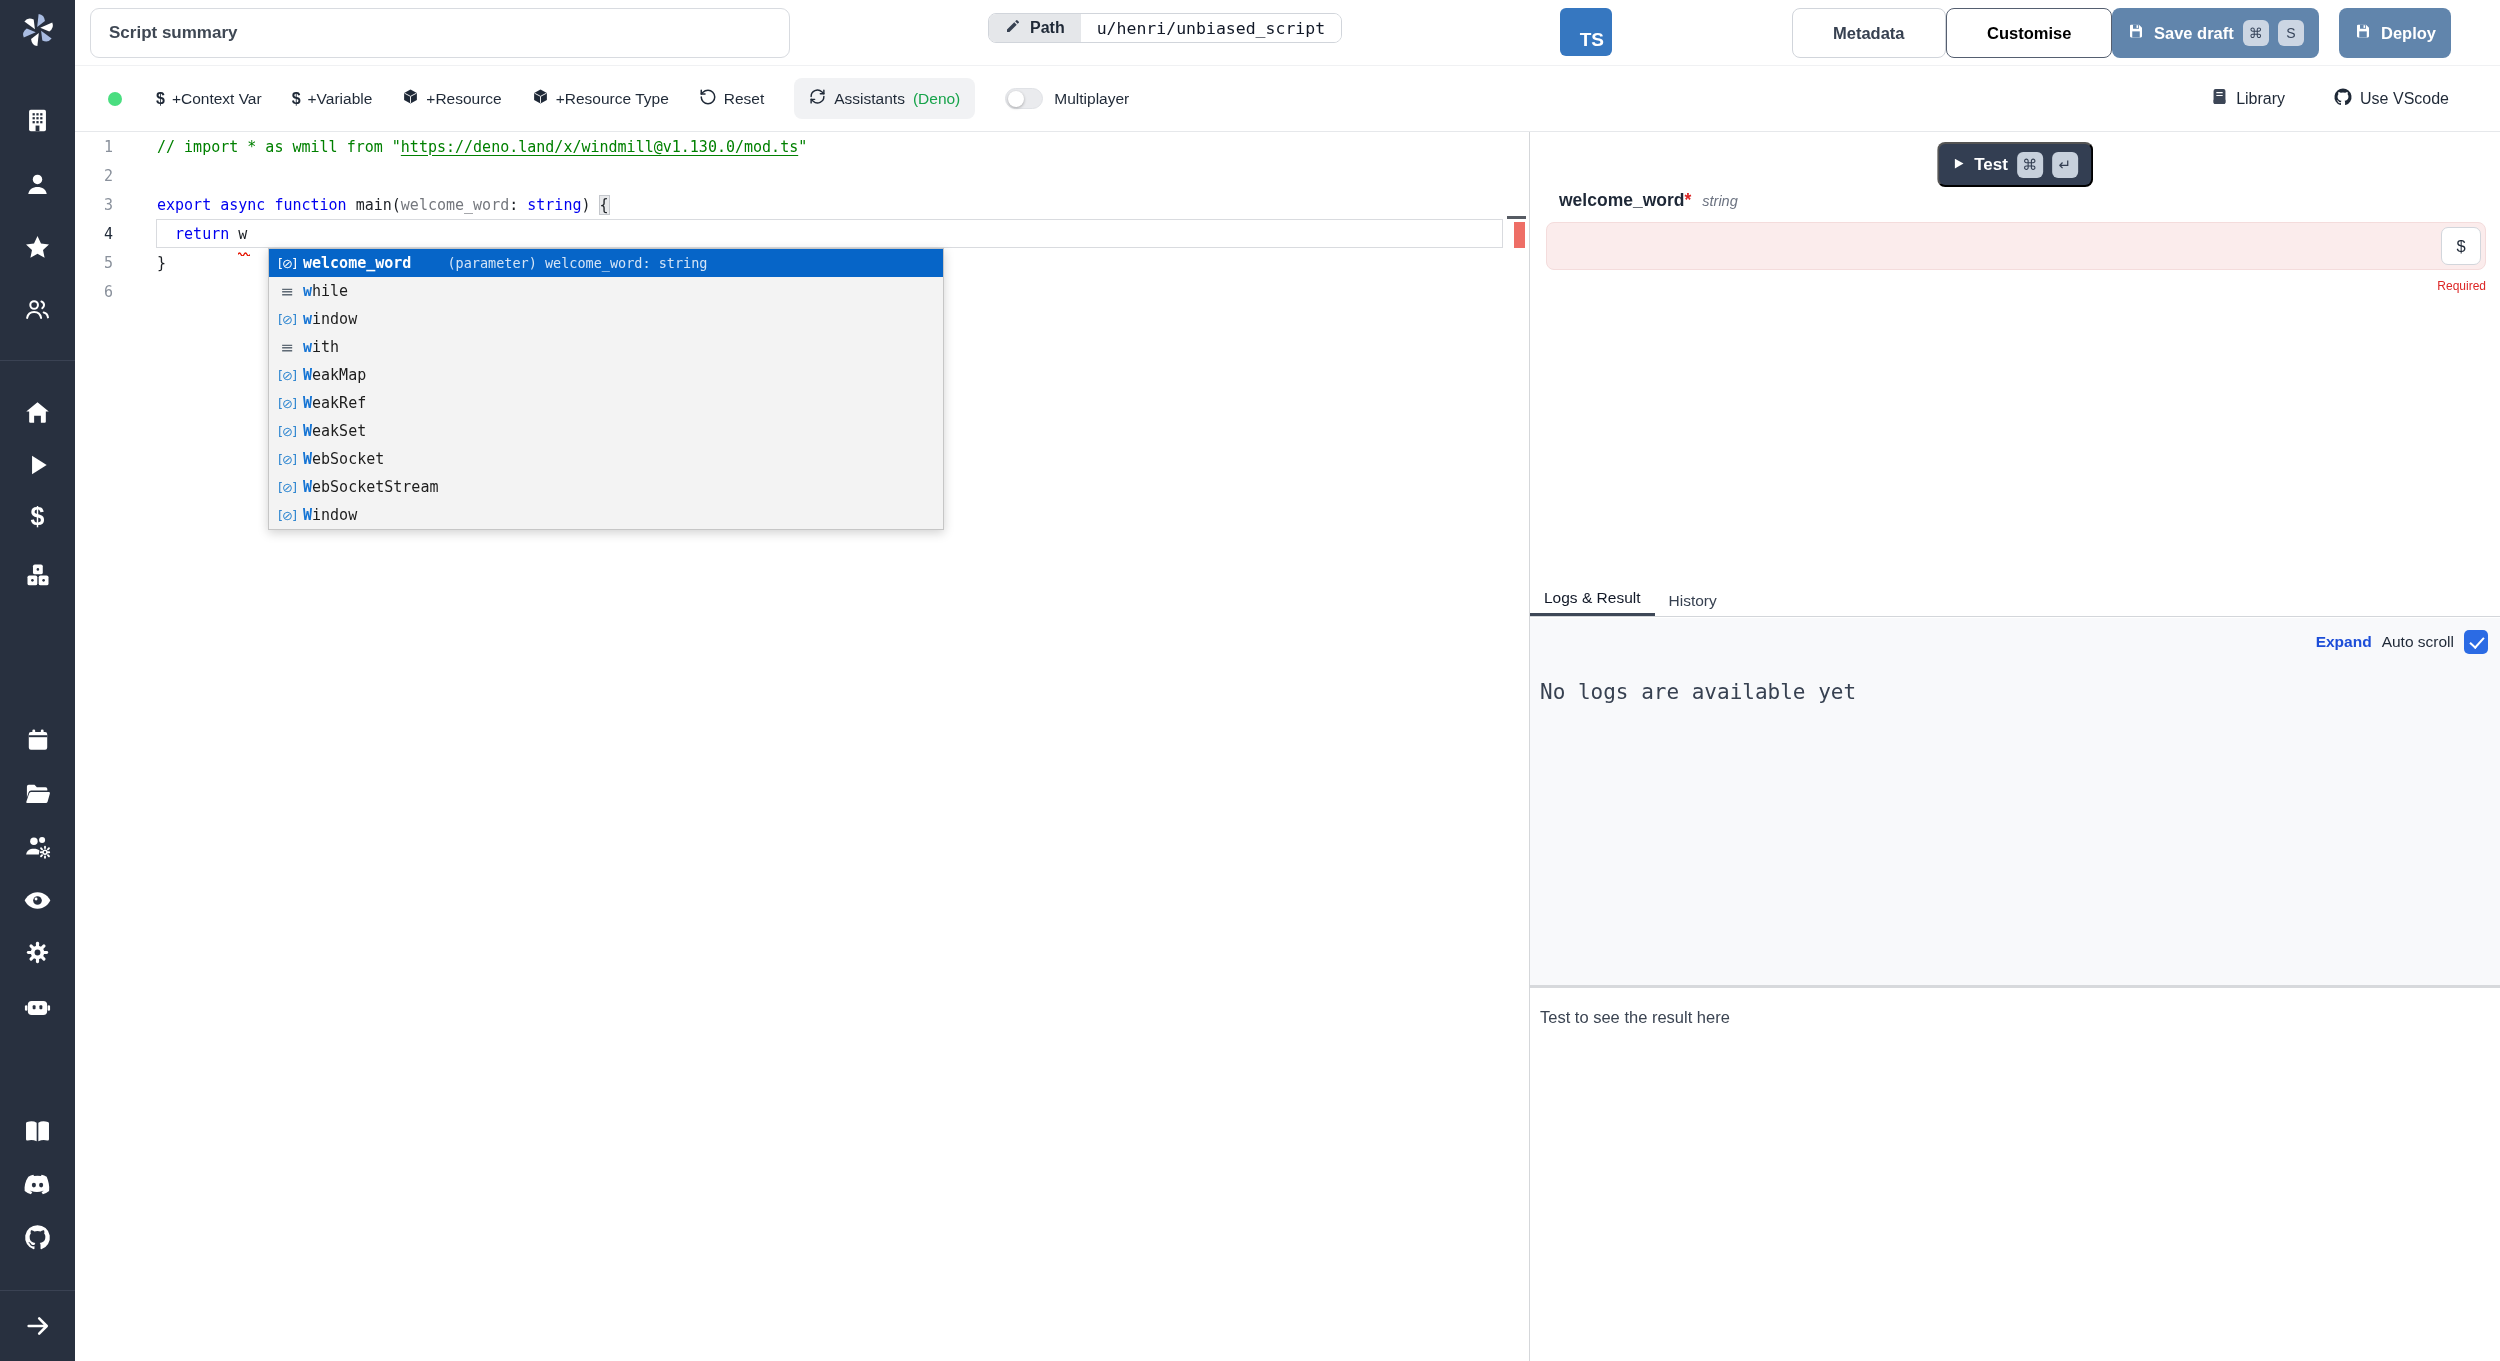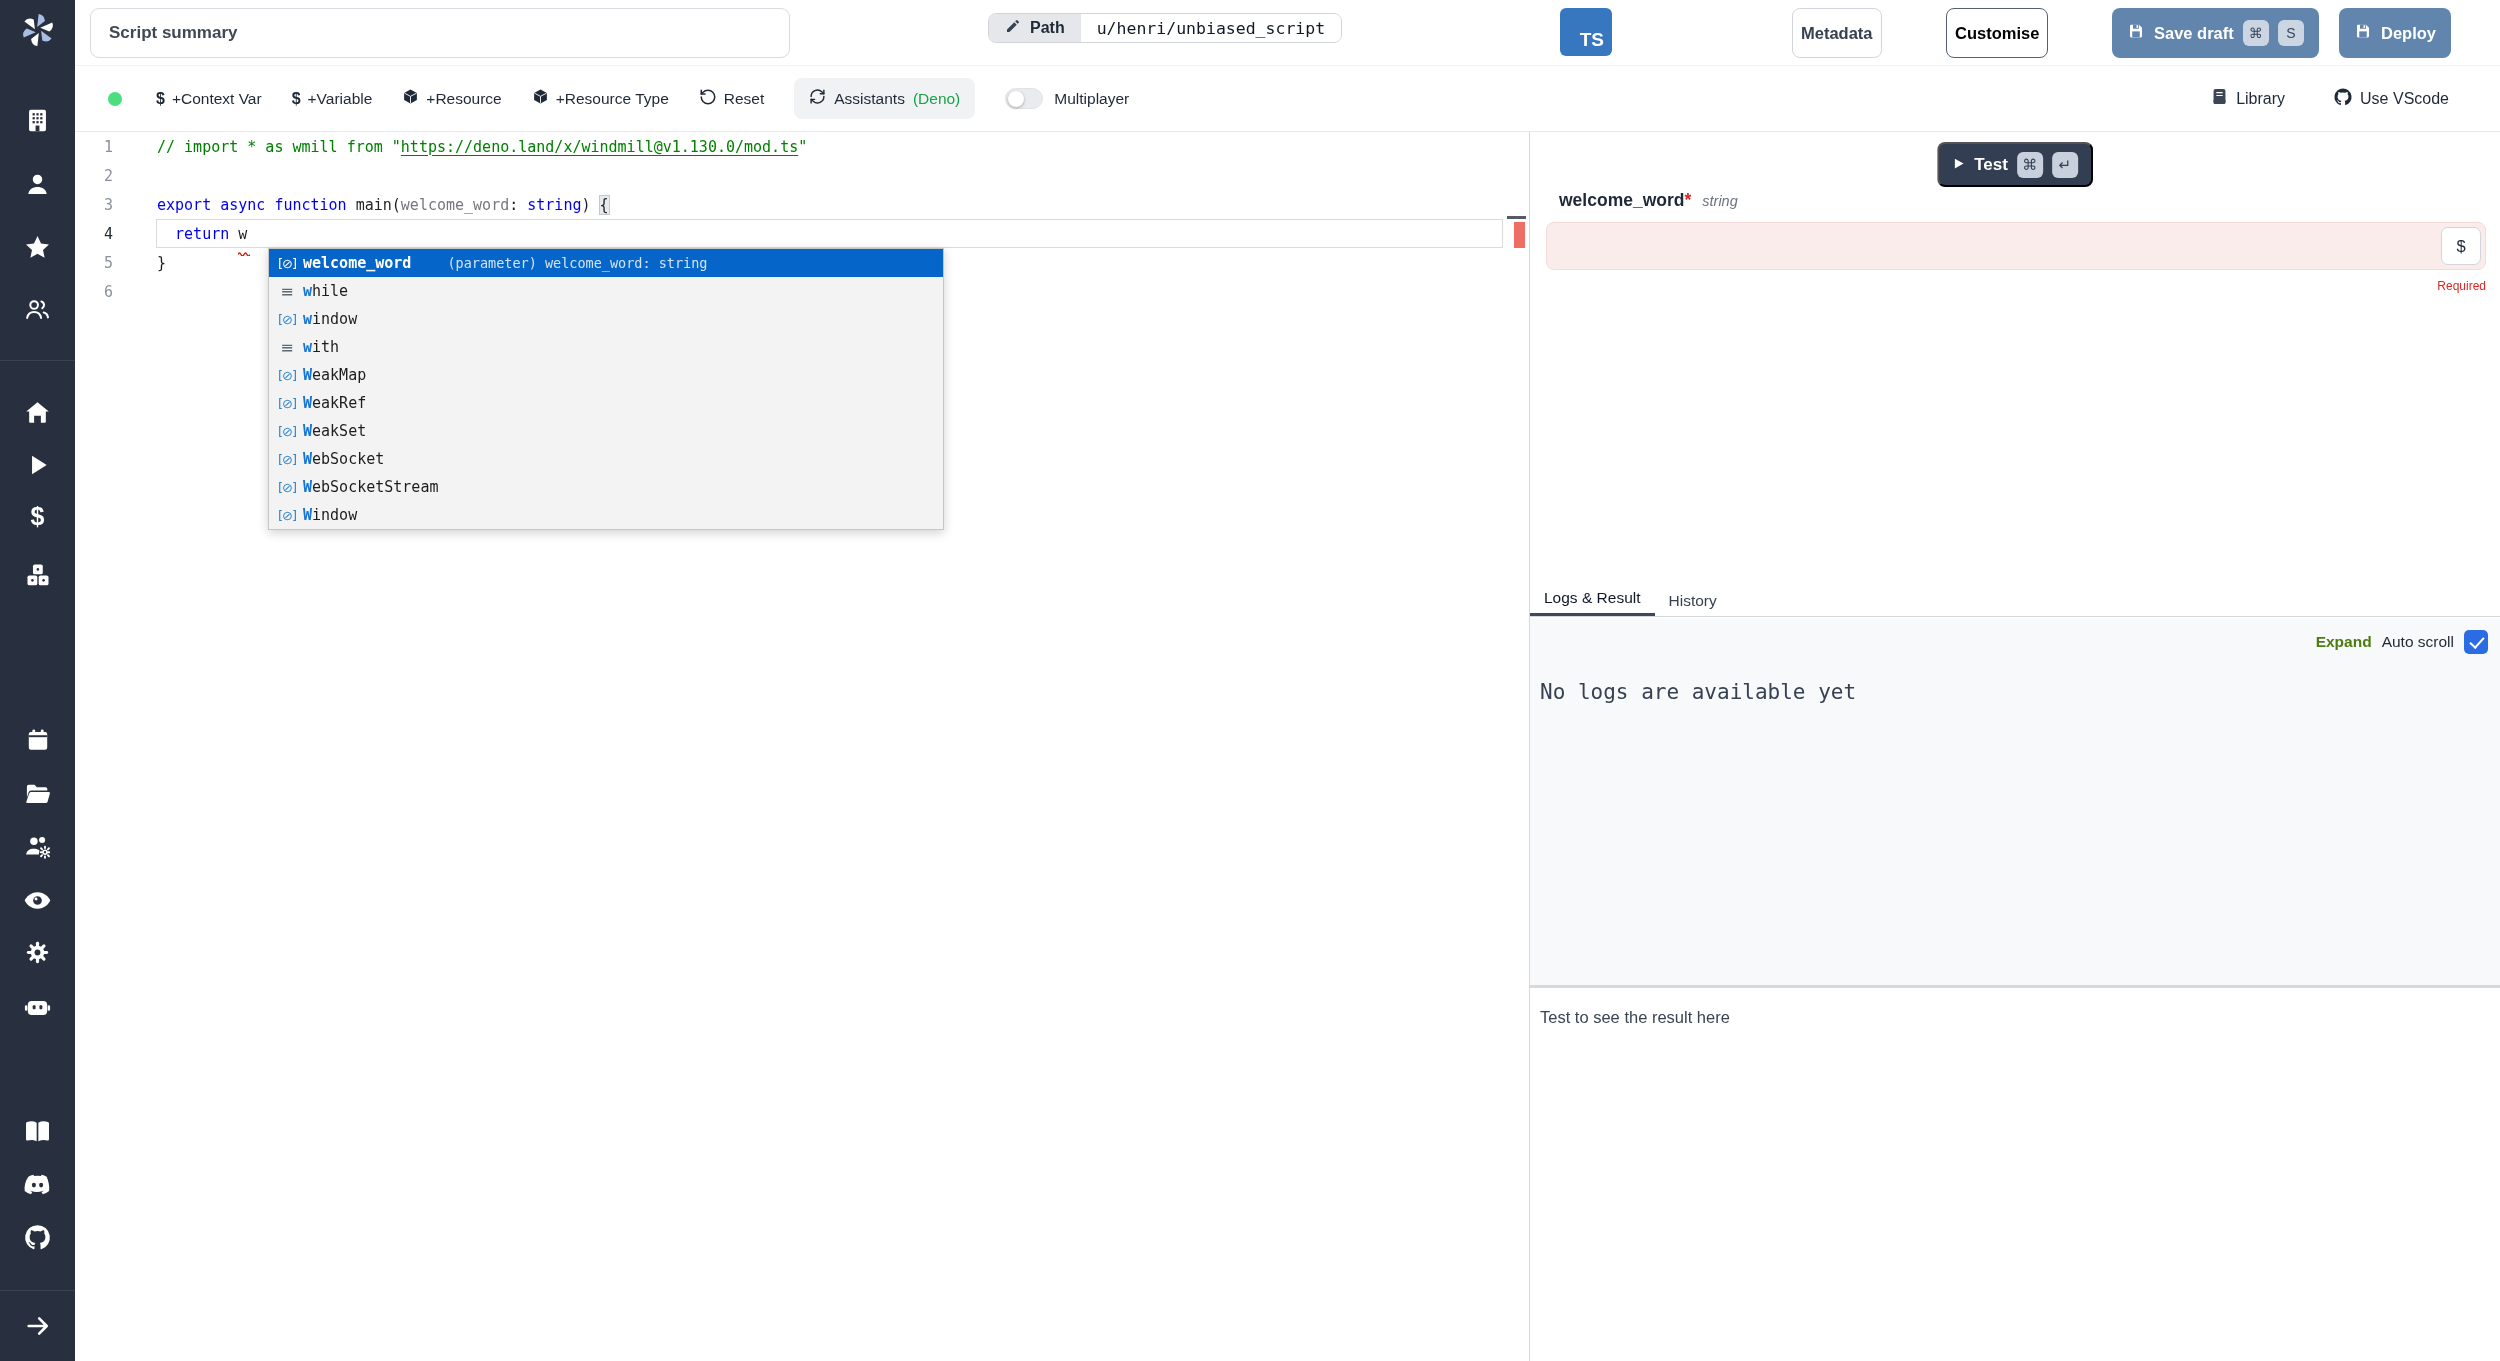--- a/index.html
+++ b/index.html
@@ -16,21 +16,21 @@
   .main { position:absolute; left:75px; top:0; right:0; bottom:0; }
 
   
   .topbar { position:absolute; top:0; left:0; right:0; height:66px; background:#fff; border-bottom:1px solid #f0f1f3; }
   .summary-input { position:absolute; left:15px; top:8px; width:700px; height:50px; border:1px solid #d8dbe0; border-radius:9px; padding:0 18px; font-size:17px; font-family:"Liberation Sans",sans-serif; color:#111827; outline:none; }
   .summary-input::placeholder { color:#3f4854; font-weight:700; }
   .path-group { position:absolute; left:913px; top:13px; height:30px; display:flex; border:1px solid #d1d5db; border-radius:8px; overflow:hidden; cursor:pointer; }
   .path-left { background:#e5e7ea; display:flex; align-items:center; gap:9px; padding:0 16px; font-size:16px; font-weight:700; color:#1f2937; }
   .path-right { background:#fff; display:flex; align-items:center; padding:0 16px; font-family:"DejaVu Sans Mono",monospace; font-size:16.5px; color:#111827; }
   .ts-badge { position:absolute; left:1485px; top:8px; width:52px; height:48px; background:#3677c0; border-radius:6px; color:#fff; font-weight:700; font-size:19px; display:flex; align-items:flex-end; justify-content:flex-end; padding:5px 8px; }
-  .tb-btn { position:absolute; top:8px; height:50px; border-radius:8px; display:flex; align-items:center; gap:9px; padding:0 8px; font-size:16.5px; font-weight:700; cursor:pointer; background:#fff; border:1px solid #d1d5db; color:#374151; }
+  .tb-btn { position:absolute; top:8px; height:50px; border-radius:8px; display:flex; align-items:center; gap:9px; padding:0 40px; font-size:16.5px; font-weight:700; cursor:pointer; background:#fff; border:1px solid #d1d5db; color:#374151; }
   .tb-btn.customise { left:1871px; border-color:#555f70; color:#000000; }
   .tb-btn.metadata { left:1717px; }
   .tb-btn.blue { background:#6185ac; border:none; color:#fff; padding:0 15px; }
   .tb-btn.save { left:2037px; }
   .tb-btn.deploy { left:2264px; }
   .kbd { width:26px; height:26px; background:#ccd6e3; border-radius:6px; color:#38465c; font-size:14px; font-weight:400; display:flex; align-items:center; justify-content:center; }
 
   
   .toolbar { position:absolute; top:66px; left:0; right:0; height:66px; background:#fff; border-bottom:1px solid #e6e8eb; }
   .tl-items { position:absolute; left:33px; top:0; bottom:0; display:flex; align-items:center; gap:30px; }
@@ -89,21 +89,21 @@
   .ftype { font-style:italic; font-size:14.5px; color:#6b7280; margin-left:11px; }
   .arg-wrap { position:absolute; top:90px; left:16px; right:14px; height:48px; }
   .arg-input { width:100%; height:100%; background:#fbecec; border:1px solid #f4dcdc; border-radius:8px; outline:none; padding:0 52px 0 12px; font-size:16px; font-family:"Liberation Sans",sans-serif; }
   .dollar-btn { position:absolute; right:5px; top:5px; width:40px; height:38px; background:#fff; border:1px solid #d2d6dc; border-radius:7px; display:flex; align-items:center; justify-content:center; font-size:16.5px; color:#1f2937; cursor:pointer; }
   .required { position:absolute; top:147px; right:14px; color:#dc2626; font-size:12px; }
   .tabs { position:absolute; top:450px; left:0; right:0; height:35px; border-bottom:1px solid #d3d6da; display:flex; }
   .tab { padding:3px 14px 0 14px; font-size:15.5px; display:flex; align-items:center; color:#374151; cursor:pointer; }
   .tab.active { color:#111827; font-weight:500; border-bottom:3px solid #3e4857; padding-top:0; }
   .logs { position:absolute; top:486px; left:0; right:0; height:367px; background:#f8f9fb; }
   .logs-controls { position:absolute; top:12px; right:12px; display:flex; align-items:center; gap:10px; }
-  .expand { font-weight:700; font-size:15.5px; color:#4d7c0f; cursor:pointer;padding-left:28px; }
+  .expand { font-weight:700; font-size:15.5px; color:#1d4ed8; cursor:pointer;padding-left:28px; }
   .autoscroll { font-size:15.5px; color:#1f2937; }
   .cb { width:24px; height:24px; background:#2b6be4; border-radius:5px; position:relative; cursor:pointer; }
   .cb::after { content:""; position:absolute; left:8.5px; top:4px; width:6px; height:12px; border:solid #fff; border-width:0 2.5px 2.5px 0; transform:rotate(42deg); }
   .no-logs { position:absolute; top:62px; left:10px; font-family:"DejaVu Sans Mono",monospace; font-size:21px; color:#374151; }
   .result-divider { position:absolute; top:853px; left:0; right:0; height:3px; background:#d7d9dc; }
   .result-text { position:absolute; top:876px; left:10px; font-size:16.5px; color:#3b4452; }
 </style>
 </head>
 <body>
 

